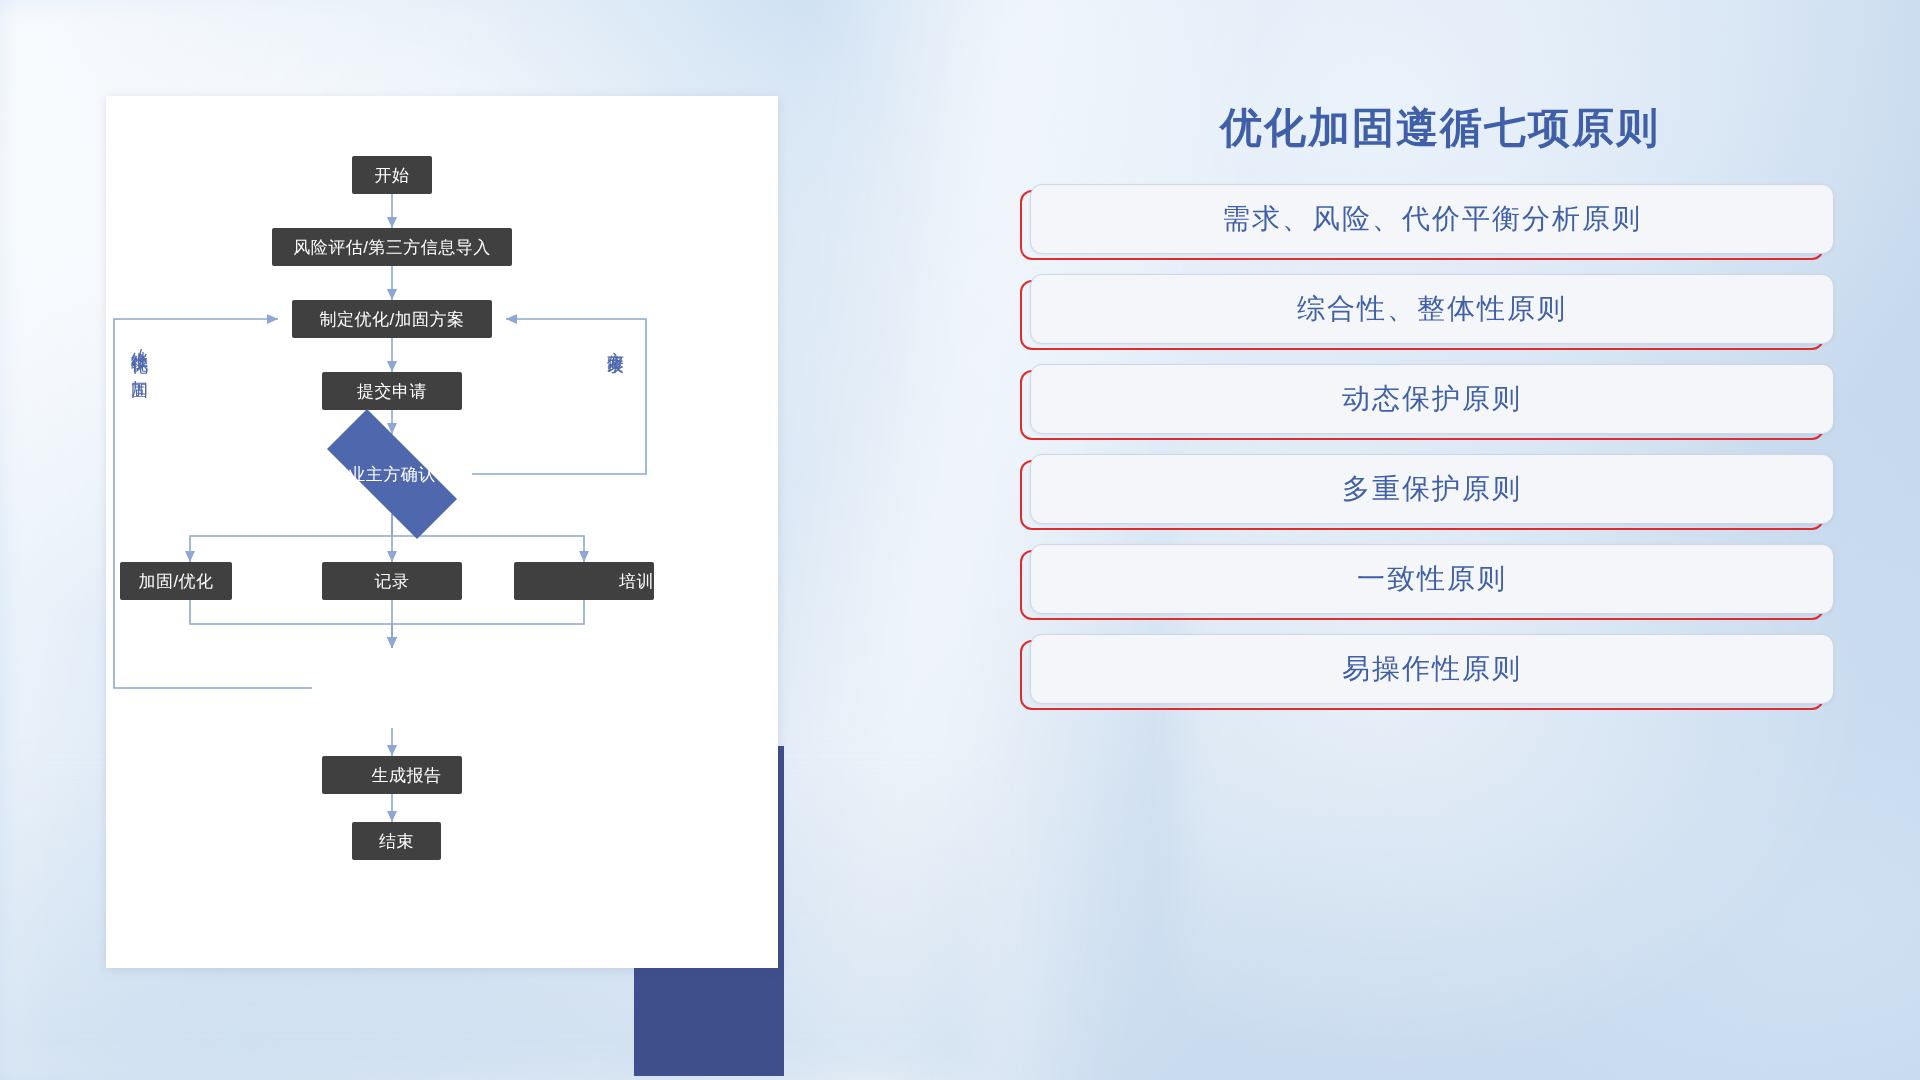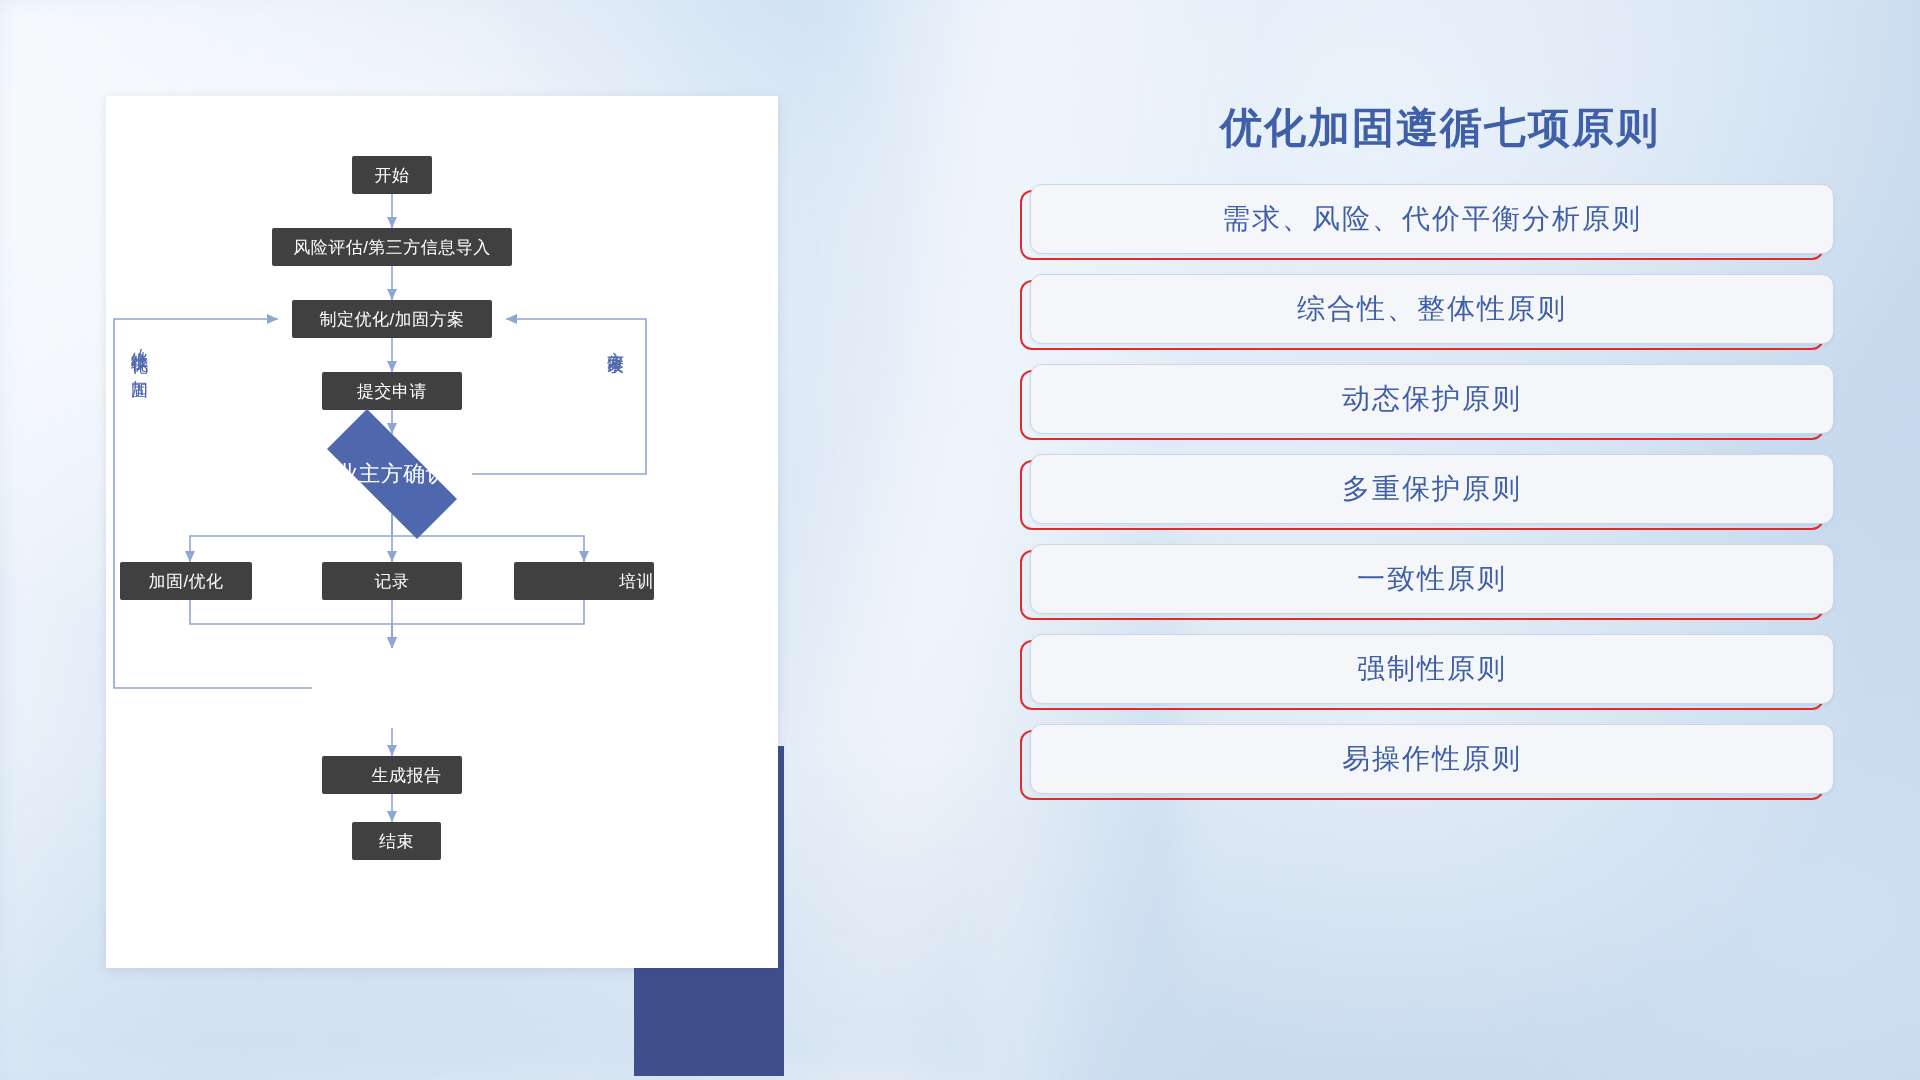--- a/index.html
+++ b/index.html
@@ -108,21 +108,21 @@
   }
   .node.decision .dia-shape {
     position: absolute;
     inset: 0;
     background: #4f68ad;
     transform: rotate(45deg) scale(0.707);
   }
   .node.decision .dia-label {
     position: relative;
     z-index: 2;
-    font-size: 22px;
+    font-size: 17px;
   }
 
   .side-label {
     position: absolute;
     color: #4f68ad;
     font-size: 17px;
     line-height: 22px;
     writing-mode: vertical-rl;
     text-orientation: upright;
     letter-spacing: 2px;
@@ -261,21 +261,21 @@
 
       <div class="node process" style="left:216px; top:276px; width:140px;">
         <span>提交申请</span>
       </div>
 
       <div class="node decision" style="left:196px; top:338px; width:180px; height:80px;">
         <div class="dia-shape"></div>
         <span class="dia-label">业主方确认</span>
       </div>
 
-      <div class="node process" style="left:14px; top:466px; width:132px;">
+      <div class="node process" style="left:14px; top:466px; width:112px;">
         <span>加固/优化</span>
       </div>
 
       <div class="node process" style="left:216px; top:466px; width:140px;">
         <span>记录</span>
       </div>
 
       <div class="node process" style="left:408px; top:466px; width:140px;justify-content:flex-end;">
         <span>培训</span>
       </div>
@@ -321,24 +321,20 @@
     <div class="principle-item">
       <div class="principle-accent"></div>
       <div class="principle-pill">多重保护原则</div>
     </div>
 
     <div class="principle-item">
       <div class="principle-accent"></div>
       <div class="principle-pill">一致性原则</div>
     </div>
 
-    <div class="principle-item">
-      <div class="principle-accent"></div>
-      <div class="principle-pill">强制性原则</div>
-    </div>
 
     <div class="principle-item">
       <div class="principle-accent"></div>
       <div class="principle-pill">易操作性原则</div>
     </div>
 
   </div>
 </div>
 
 </body></html>

